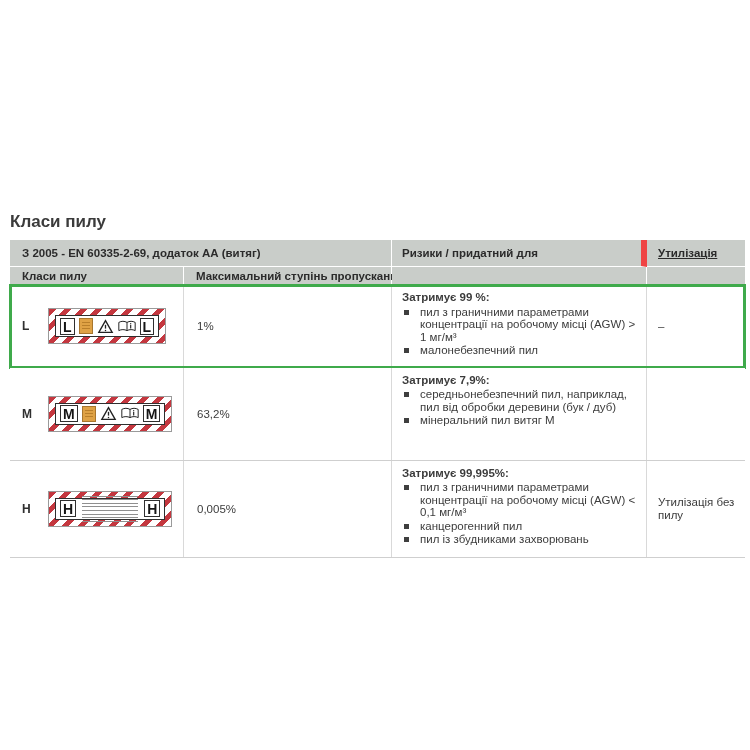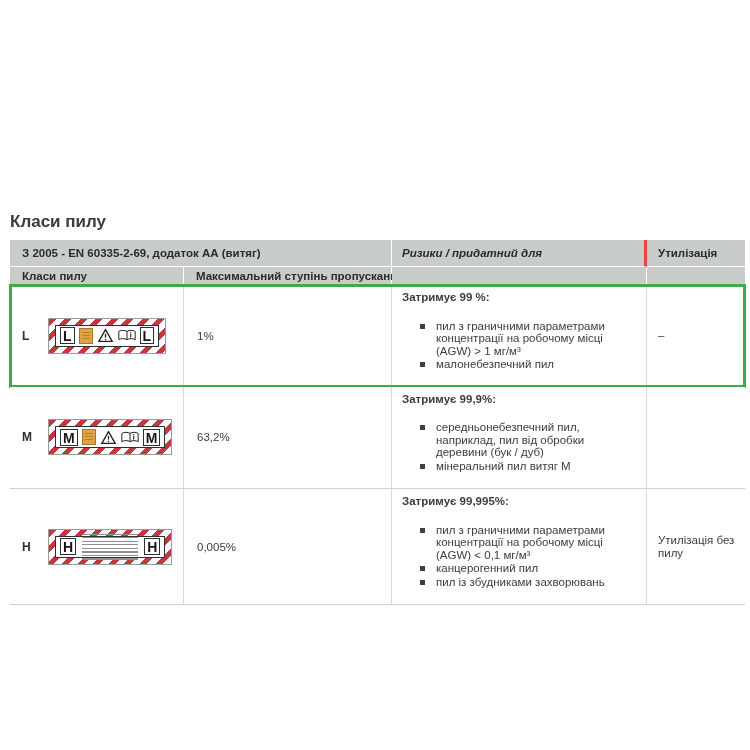--- a/index.html
+++ b/index.html
@@ -14,48 +14,48 @@
 
   
   .thead{display:grid;grid-template-columns:174px 208px 255px 98px;background:#3b82f6;}
   .hcell{
     background:#c9cdc9;font-weight:bold;font-size:11.5px;color:#2b2b2b;
     display:flex;align-items:center;white-space:nowrap;box-sizing:border-box;
   }
   .hr1{height:27px;border-bottom:1px solid #ffffff;}
   .hr2{height:18px;}
   .h-group{grid-column:1/3;padding-left:12px;border-right:1px solid #fff;}
-  .h-risks{padding-left:10px;border-right:3px solid #ef4444;font-style:italic;}
-  .h-disp{padding-left:11px;}
+  .h-risks{padding-left:10px;border-right:6px solid #ef4444;}
+  .h-disp{padding-left:11px;text-decoration:underline;}
   .h-class{padding-left:12px;border-right:1px solid #fff;}
   .h-max{padding-left:12px;border-right:1px solid #fff;}
   .h-empty1{border-right:1px solid #fff;}
 
   
   .trow{display:grid;grid-template-columns:174px 208px 255px 98px;position:relative;background:#fff;}
   .trow .cell{box-sizing:border-box;}
   .c1,.c2,.c4{display:flex;align-items:center;}
   .c1{padding-left:12px;}
   .c2{padding-left:13px;font-size:11.5px;}
-  .c3{padding:6px 8px 0 10px;font-size:11.5px;line-height:12.5px;}
+  .c3{padding:6px 8px 11px 10px;font-size:11.5px;line-height:12.5px;}
   .c4{padding-left:11px;font-size:11.5px;line-height:13px;}
   .c1,.c2,.c3{border-right:1px solid #d9d9d9;}
   .row-m,.row-h{border-bottom:1px solid #cfcfcf;}
   .row-l{min-height:76px;}
   .row-m{min-height:92px;}
   .row-h{min-height:79px;}
   
   .row-l::after{
     content:"";position:absolute;inset:-1px;border:3px solid #3faa4b;pointer-events:none;
   }
 
   .row-letter{font-weight:bold;font-size:12px;color:#2f2f2f;width:14px;flex:0 0 14px;}
 
   .risks-title{font-weight:bold;margin:0 0 2px 0;}
-  ul.risks{list-style:none;margin:16px;padding:0;}
+  ul.risks{list-style:none;margin:0;padding:0;}
   ul.risks li{position:relative;padding-left:18px;margin-top:1px;}
   ul.risks li::before{
     content:"";position:absolute;left:2px;top:4px;width:5px;height:5px;background:#3f3f3f;
   }
   .disp-text{max-width:84px;}
 
   
   .dust-label{
     margin-left:12px;
     border:1px solid #9a9a9a;
@@ -160,21 +160,21 @@
                 <line x1="15.5" y1="5" x2="15.5" y2="9.5" stroke="#222" stroke-width="1.4"></line>
                 <circle cx="15.5" cy="3.4" r="0.8" fill="#222"></circle>
               </svg>
           </span>
           <span class="lbl-letter">M</span>
         </span>
       </span>
     </div>
     <div class="cell c2">63,2%</div>
     <div class="cell c3">
-      <p class="risks-title">Затримує 99,9%:</p>
+      <p class="risks-title">Затримує 7,9%:</p>
       <ul class="risks">
         <li>середньонебезпечний пил, наприклад, пил від обробки деревини (бук / дуб)</li>
         <li>мінеральний пил витяг М</li>
       </ul>
     </div>
   </div>
 
   <div class="trow row-h">
     <div class="cell c1">
       <span class="row-letter">H</span>

